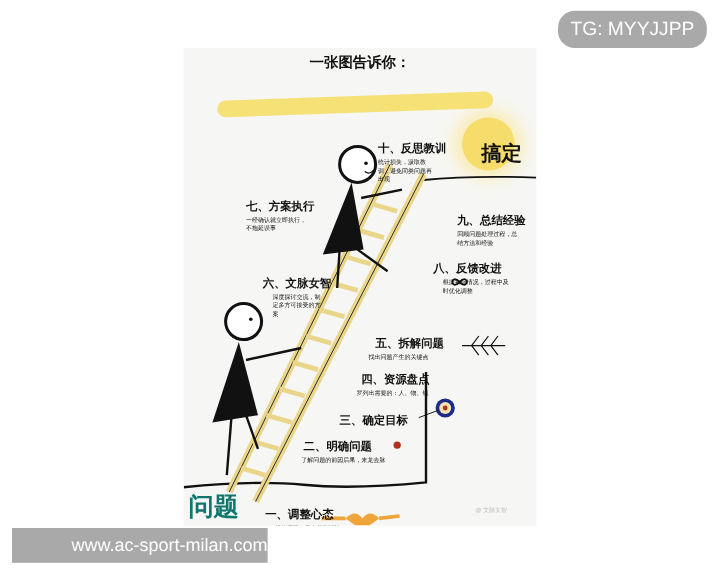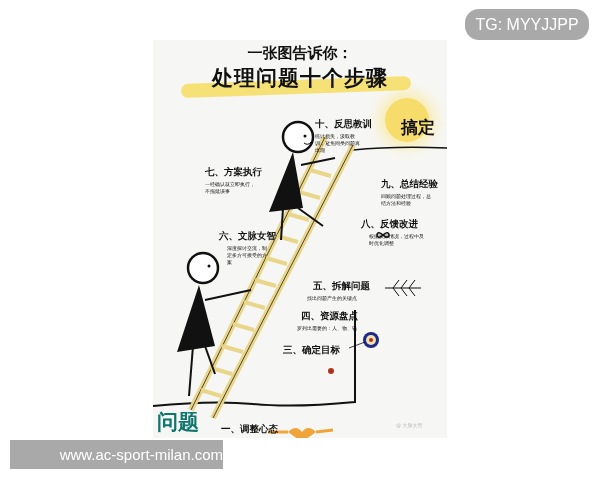--- a/index.html
+++ b/index.html
@@ -1,19 +1,19 @@
 <!DOCTYPE html>
 <html><head>
 <meta charset="utf-8">
 <style>
   html, body { margin:0; padding:0; }
   body { width:600px; height:480px; background:#ffffff; position:relative; overflow:hidden;
          font-family:"DejaVu Sans", "Liberation Sans", sans-serif; }
   .poster { position:absolute; left:153px; top:40px; width:294px; height:398px; background:#f6f6f4; overflow:hidden; }
-  .subtitle { position:absolute; left:0; width:294px; top:4px; text-align:center; font-size:15px; font-weight:bold; color:#111; }
+  .subtitle { position:absolute; left:0; width:294px; top:4px; text-align:center; font-size:12px; font-weight:bold; color:#111; }
   .title-hl { position:absolute; left:28px; top:40px; width:230px; height:14px; background:#f6dc58; border-radius:10px; opacity:.8; transform:rotate(-2deg); }
   .title { position:absolute; left:0; width:294px; top:24px; text-align:center; font-size:21px; font-weight:bold; color:#111; letter-spacing:1px; }
   .step { position:absolute; font-weight:bold; color:#111; white-space:nowrap; }
   .step .h { font-size:9.5px; display:block; }
   .step .d { font-size:5px; font-weight:normal; line-height:7px; display:block; margin-top:2px; }
   .sun { position:absolute; left:232px; top:58px; width:44px; height:44px; border-radius:50%; background:#f7d84a; opacity:.8; box-shadow:0 0 14px 6px #fbe99a; }
   .gaoding { position:absolute; left:248px; top:76px; font-size:17px; font-weight:bold; color:#111; }
   .wenti { position:absolute; left:4px; top:368px; font-size:21px; font-weight:bold; color:#0f766e; }
   .wm-inner { position:absolute; left:243px; top:382px; font-size:5px; color:#bbb; }
   .wm { position:absolute; background:#a9a9a9; color:#fff; font-family:"Liberation Sans", sans-serif; }
@@ -21,21 +21,20 @@
   .wm-url { left:10px; top:440px; width:213px; height:29px; font-size:15px; line-height:29px; text-align:right; }
   svg.art { position:absolute; left:0; top:0; }
 </style>
 </head>
 <body>
 
 <div class="poster">
   <div class="sun"></div>
   <div class="subtitle">一张图告诉你：</div>
   <div class="title-hl"></div>
-  <div class="title">处理问题十个步骤</div>
 
   <svg class="art" width="294" height="398" viewBox="0 0 294 398">
 
     <path d="M0 366 Q60 360 100 364 T202 362 L202 270" stroke="#111" stroke-width="2" fill="none"></path>
     <path d="M200 110 Q240 106 294 108" stroke="#111" stroke-width="1.5" fill="none"></path>
 
     <line x1="38" y1="370" x2="172" y2="97" stroke="#e9d68a" stroke-width="6"></line>
     <line x1="60" y1="378" x2="200" y2="105" stroke="#e9d68a" stroke-width="6"></line>
     <line x1="38" y1="370" x2="172" y2="97" stroke="#222" stroke-width=".8"></line>
     <line x1="60" y1="378" x2="200" y2="105" stroke="#222" stroke-width=".8"></line>
@@ -116,20 +115,24 @@
     <span class="h"><span>五、</span><span>拆解问题</span></span>
     <span class="d" style="margin-left:-6px;">找出问题产生的关键点</span>
   </div>
   <div class="step" style="left:148px;top:270px;">
     <span class="h"><span>四、</span><span>资源盘点</span></span>
     <span class="d" style="margin-left:-4px;">罗列出需要的：人、物、钱</span>
   </div>
   <div class="step" style="left:130px;top:304px;">
     <span class="h"><span>三、</span><span>确定目标</span></span>
   </div>
+  <div class="step" style="left:100px;top:326px;">
+    <span class="h"><span>二、</span><span>明确问题</span></span>
+    <span class="d" style="margin-left:-2px;">了解问题的前因后果，来龙去脉</span>
+  </div>
   <div class="step" style="left:68px;top:367px;margin-top:16px;">
     <span class="h"><span>一、</span><span>调整心态</span></span>
     <span class="d" style="margin-left:8px;">相信问题一定会得到解决</span>
   </div>
 
   <div class="wm-inner">@ 文脉女智</div>
 </div>
 
 <div class="wm wm-tg">TG: MYYJJPP</div>
 <div class="wm wm-url">www.ac-sport-milan.com</div>

